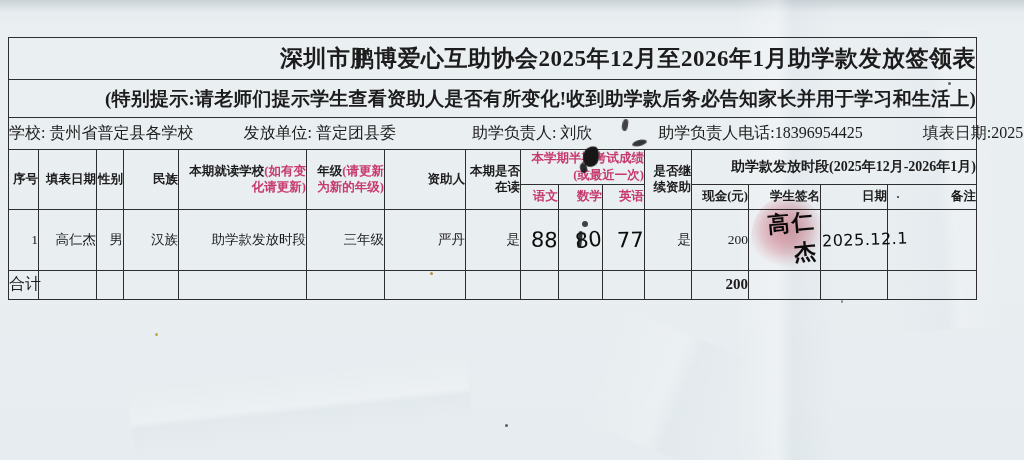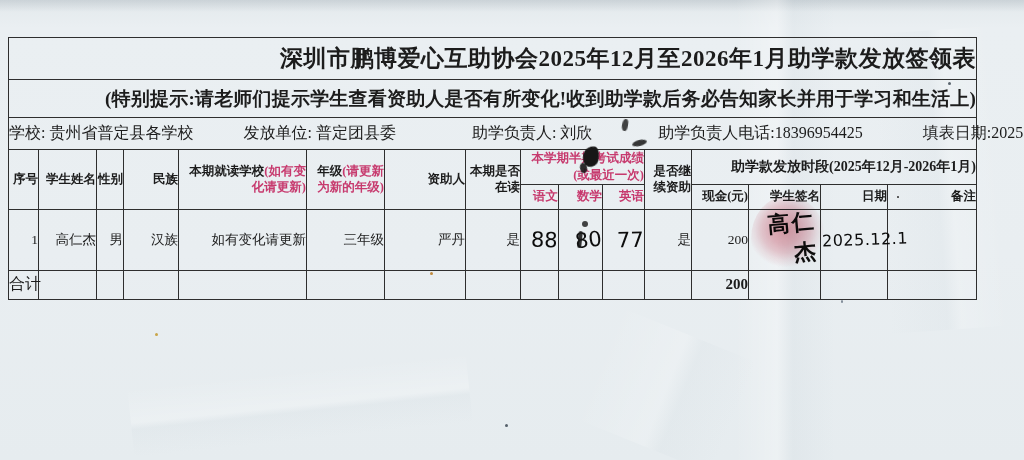--- a/index.html
+++ b/index.html
@@ -119,21 +119,21 @@
         <span class="info-pair gap-a"><span>学校:</span> <span>贵州省普定县各学校</span></span>
         <span class="info-pair gap-b"><span>发放单位:</span> <span>普定团县委</span></span>
         <span class="info-pair gap-c"><span>助学负责人:</span> <span>刘欣</span></span>
         <span class="info-pair gap-d"><span>助学负责人电话:</span><span>18396954425</span></span>
         <span class="info-pair"><span>填表日期:</span><span>2025.12.1</span></span>
       </td>
     </tr>
 
     <tr class="r-h1">
       <td rowspan="2" class="hd">序号</td>
-      <td rowspan="2" class="hd">学生姓名</td>
+      <td rowspan="2" class="hd">填表日期</td>
       <td rowspan="2" class="hd">性别</td>
       <td rowspan="2" class="hd">民族</td>
       <td rowspan="2" class="hd"><span>本期就读学校</span><span class="red">(如有变化请更新)</span></td>
       <td rowspan="2" class="hd"><span>年级</span><span class="red">(请更新为新的年级)</span></td>
       <td rowspan="2" class="hd">资助人</td>
       <td rowspan="2" class="hd">本期是否在读</td>
       <td colspan="3" class="hd red">本学期半期考试成绩(或最近一次)</td>
       <td rowspan="2" class="hd">是否继续资助</td>
       <td colspan="4" class="period-cell">助学款发放时段(2025年12月-2026年1月)</td>
     </tr>
@@ -146,21 +146,21 @@
       <td class="hd">学生签名</td>
       <td class="hd">日期</td>
       <td class="hd remark-cell"><span class="remark-dot">·</span><span>备注</span></td>
     </tr>
 
     <tr class="r-data">
       <td class="data-cell">1</td>
       <td class="data-cell">高仁杰</td>
       <td class="data-cell">男</td>
       <td class="data-cell">汉族</td>
-      <td class="data-cell">如有变化请更新</td>
+      <td class="data-cell">助学款发放时段</td>
       <td class="data-cell">三年级</td>
       <td class="data-cell">严丹</td>
       <td class="data-cell">是</td>
       <td class="data-cell"><span class="hand score rot-a">88</span></td>
       <td class="data-cell"><span class="hand score rot-b">80</span></td>
       <td class="data-cell"><span class="hand score rot-c">77</span></td>
       <td class="data-cell">是</td>
       <td class="data-cell">200</td>
       <td class="data-cell sig-cell"><span class="hand sig">高仁杰</span></td>
       <td class="data-cell date-cell"><span class="hand hand-date">2025.12.1</span></td>

